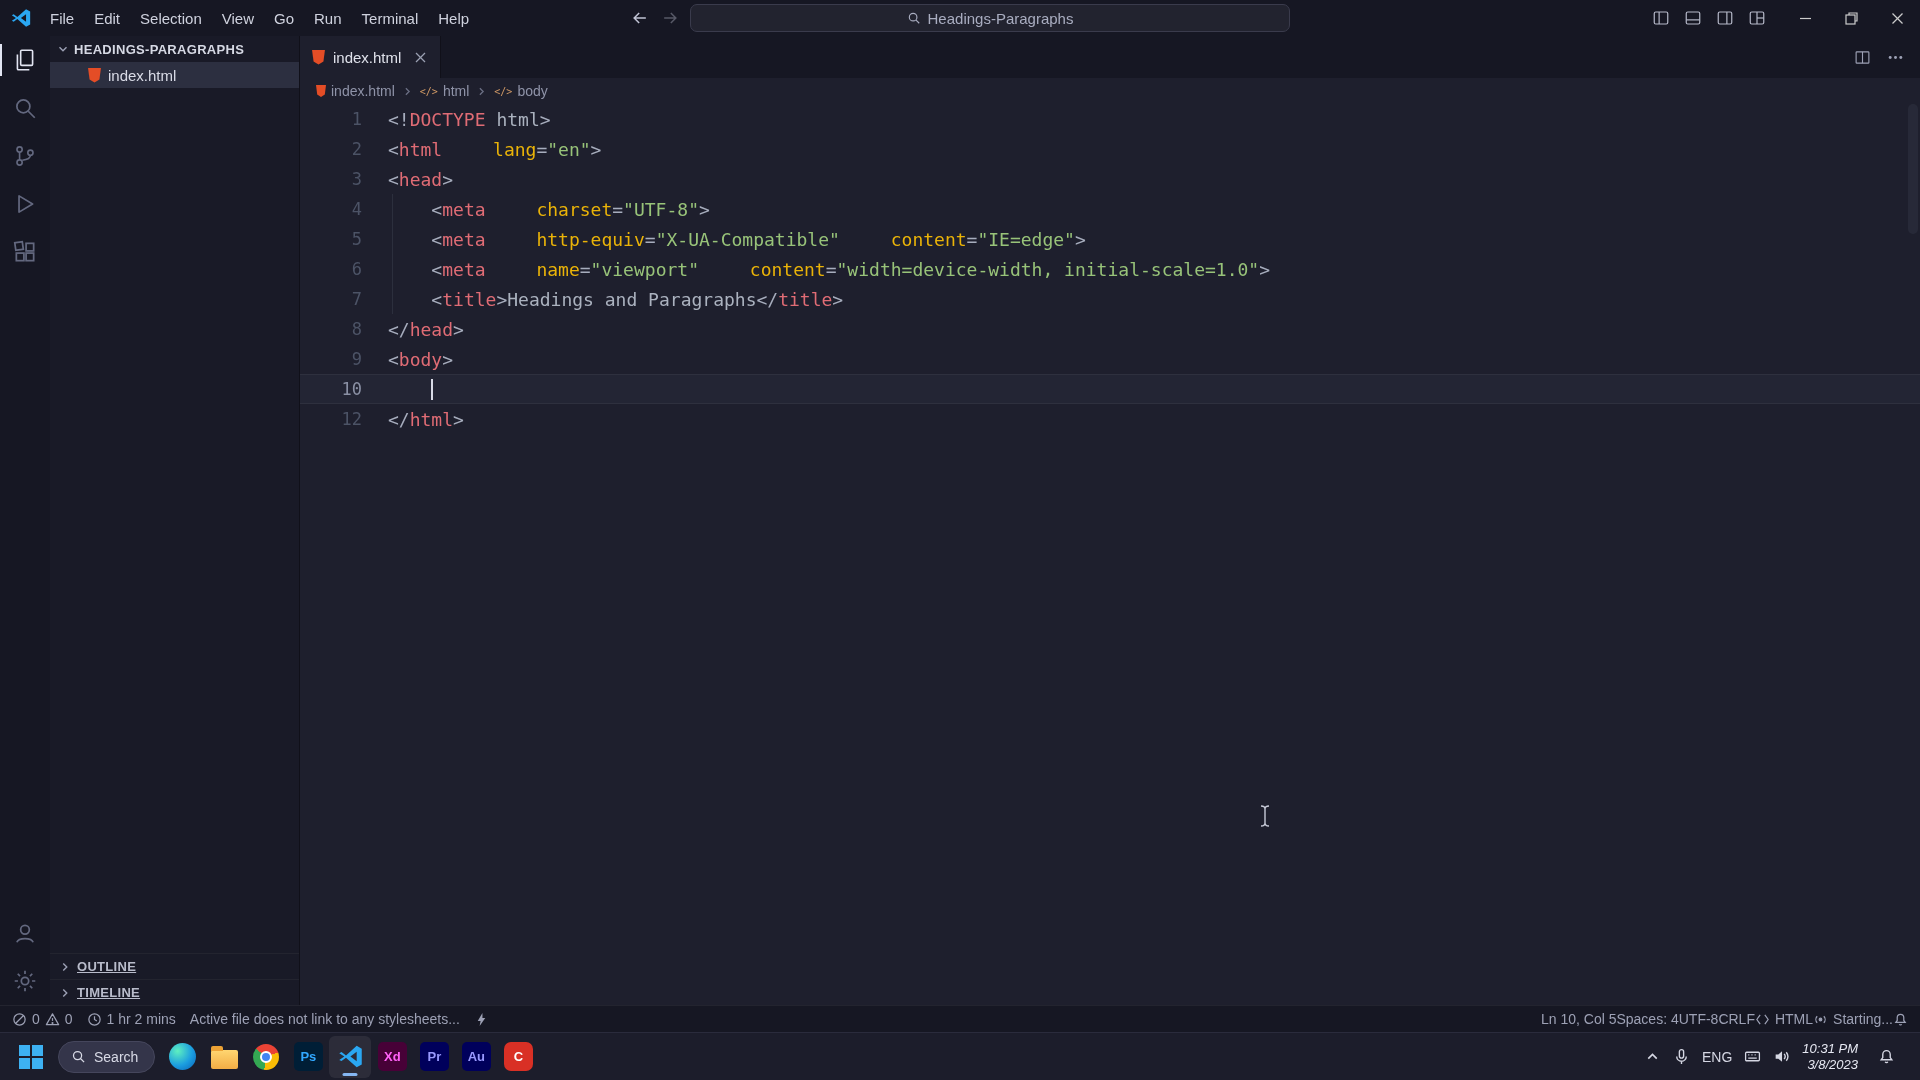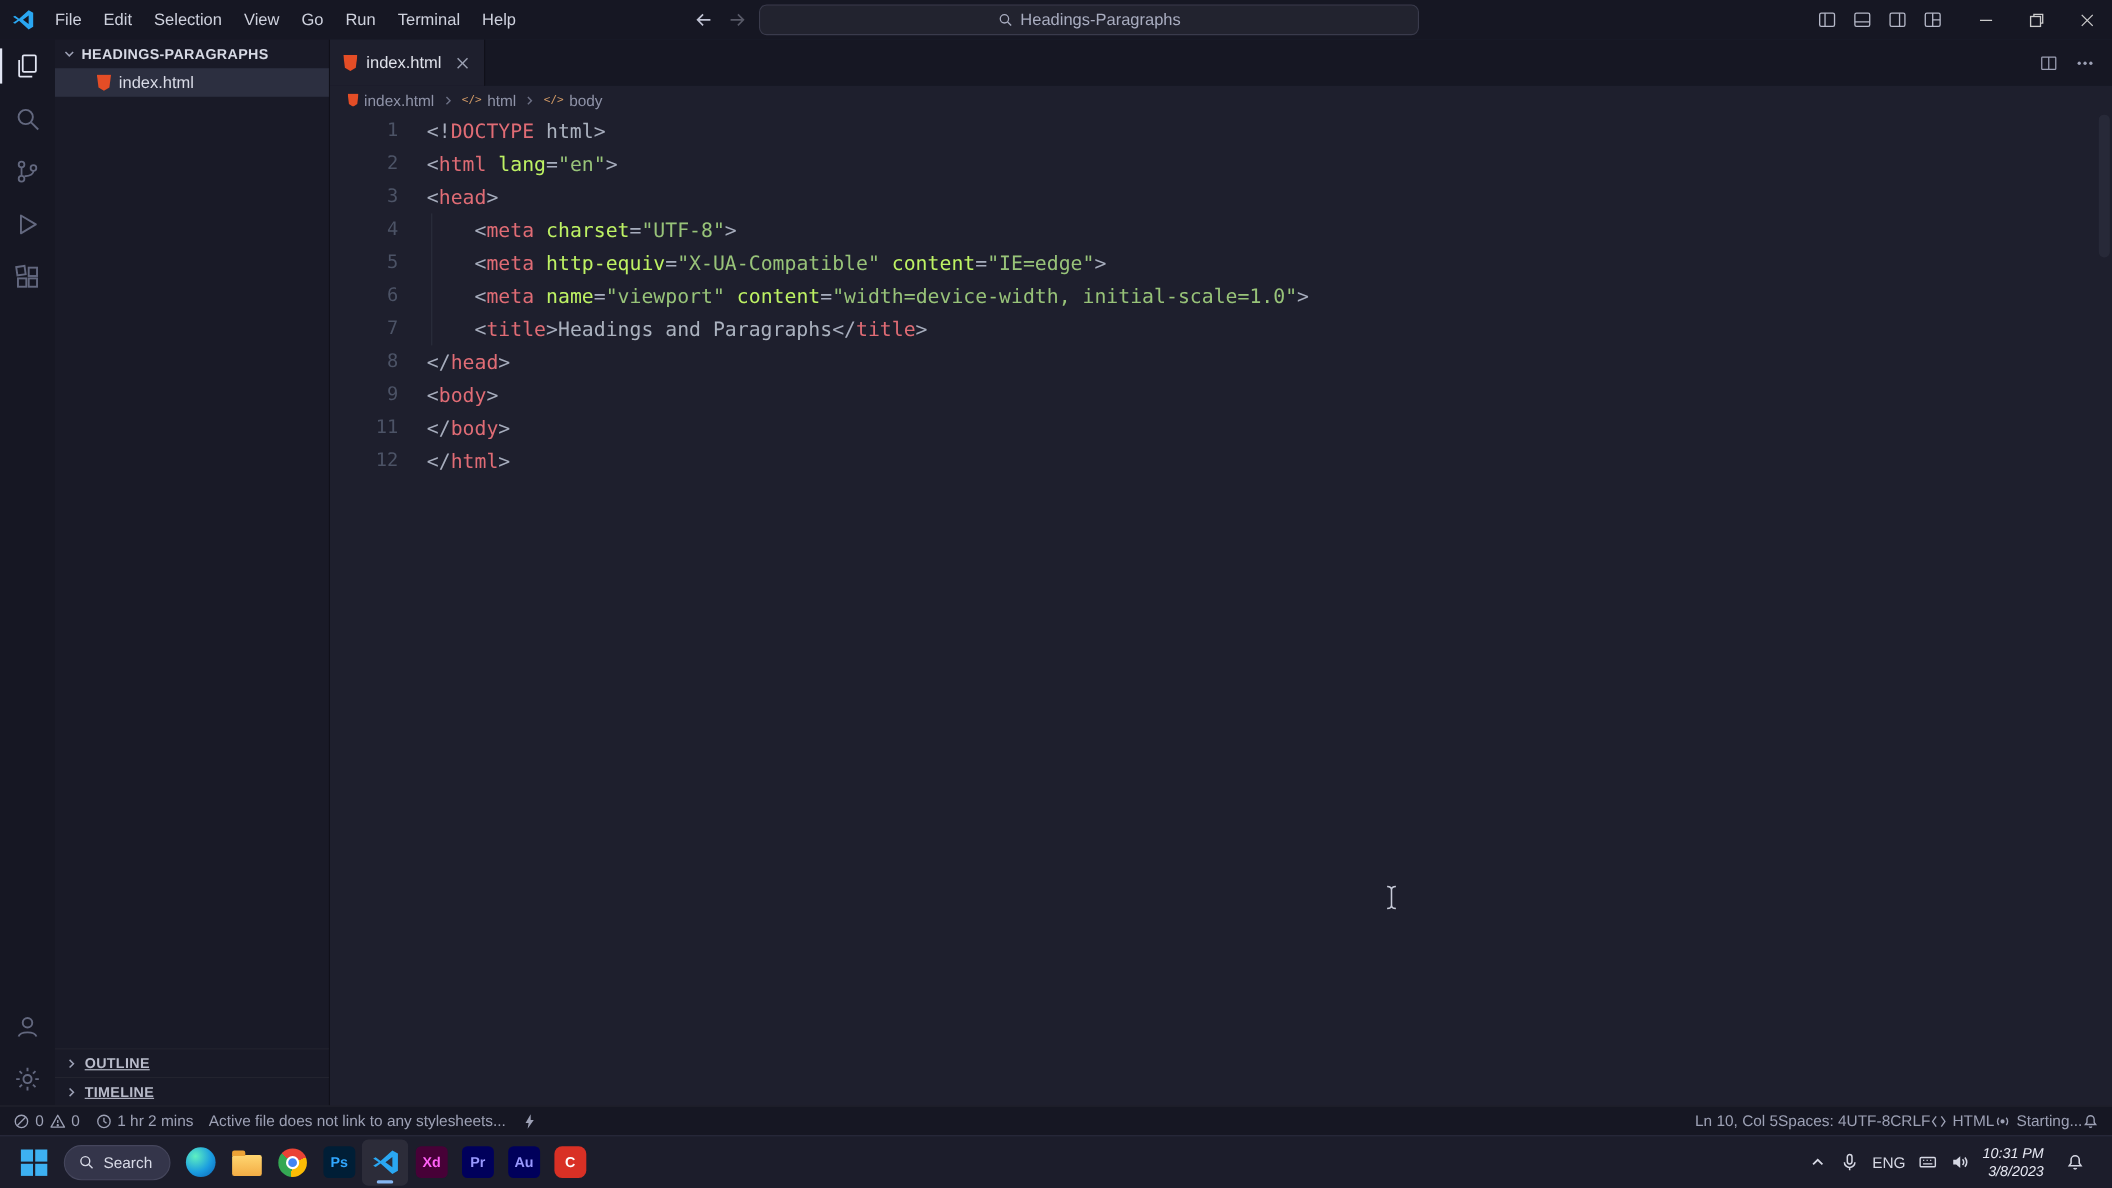--- a/index.html
+++ b/index.html
@@ -57,21 +57,21 @@
   .crumb-sep { width:13px; height:13px; color:#6b6f84; }
   .sym-icon { font-family:"DejaVu Sans Mono",monospace; font-size:10px; color:#d19a66; }
   .html-icon.small { width:10px; height:12px; }
 
   .code-area { flex:1; position:relative; font-family:"DejaVu Sans Mono",monospace; font-size:18px; overflow:hidden; }
   .code-line { height:30px; display:flex; align-items:center; white-space:pre; }
   .code-line .ln { width:64px; flex:0 0 auto; text-align:right; padding-right:2px; color:#4c5366; font-size:17px; }
   .code-text { padding-left:24px; }
   .code-line.active { background:rgba(120,130,160,0.07); box-shadow:inset 0 1px 0 rgba(255,255,255,.05), inset 0 -1px 0 rgba(255,255,255,.05); }
   .code-line.active .ln { color:#8a90a4; }
-  .tk-tg { color:#e06c75; } .tk-at { color:#bef264; } .tk-st { color:#98c379; }
+  .tk-tg { color:#e06c75; } .tk-at { color:#eab308;margin-left:40px; } .tk-st { color:#98c379; }
   .tk-pl { color:#abb2bf; } .tk-pu { color:#a7adbd; }
   .caret { display:inline-block; width:2px; height:21px; background:#d7dae6; vertical-align:text-bottom; }
   .indent-guide { position:absolute; left:92px; top:90px; height:120px; width:1px; background:#2c2f3d; }
   .scroll-thumb { position:absolute; right:2px; top:0; width:10px; height:130px; background:rgba(130,135,160,0.10); border-radius:5px; }
   .mouse-ibeam { position:absolute; left:958px; top:700px; color:#c7cad8; }
 
   
   .statusbar { height:27px; background:#161723; border-top:1px solid #23242f; display:flex; align-items:center; font-size:14px; color:#9da1b5; padding:0 12px; flex:0 0 auto; }
   .sb-item { display:flex; align-items:center; gap:5px; margin-right:14px; }
   .sb-item svg { width:15px; height:15px; }
@@ -301,21 +301,21 @@
         <div>
             <div class="code-line"><span class="ln">1</span><span class="code-text"><span class="tk-pu">&lt;!</span><span class="tk-tg">DOCTYPE</span><span class="tk-pl"> html</span><span class="tk-pu">&gt;</span></span></div>
             <div class="code-line"><span class="ln">2</span><span class="code-text"><span class="tk-pu">&lt;</span><span class="tk-tg">html</span><span class="tk-pl"> </span><span class="tk-at">lang</span><span class="tk-pu">=</span><span class="tk-st">"en"</span><span class="tk-pu">&gt;</span></span></div>
             <div class="code-line"><span class="ln">3</span><span class="code-text"><span class="tk-pu">&lt;</span><span class="tk-tg">head</span><span class="tk-pu">&gt;</span></span></div>
             <div class="code-line"><span class="ln">4</span><span class="code-text"><span class="tk-pl">    </span><span class="tk-pu">&lt;</span><span class="tk-tg">meta</span><span class="tk-pl"> </span><span class="tk-at">charset</span><span class="tk-pu">=</span><span class="tk-st">"UTF-8"</span><span class="tk-pu">&gt;</span></span></div>
             <div class="code-line"><span class="ln">5</span><span class="code-text"><span class="tk-pl">    </span><span class="tk-pu">&lt;</span><span class="tk-tg">meta</span><span class="tk-pl"> </span><span class="tk-at">http-equiv</span><span class="tk-pu">=</span><span class="tk-st">"X-UA-Compatible"</span><span class="tk-pl"> </span><span class="tk-at">content</span><span class="tk-pu">=</span><span class="tk-st">"IE=edge"</span><span class="tk-pu">&gt;</span></span></div>
             <div class="code-line"><span class="ln">6</span><span class="code-text"><span class="tk-pl">    </span><span class="tk-pu">&lt;</span><span class="tk-tg">meta</span><span class="tk-pl"> </span><span class="tk-at">name</span><span class="tk-pu">=</span><span class="tk-st">"viewport"</span><span class="tk-pl"> </span><span class="tk-at">content</span><span class="tk-pu">=</span><span class="tk-st">"width=device-width, initial-scale=1.0"</span><span class="tk-pu">&gt;</span></span></div>
             <div class="code-line"><span class="ln">7</span><span class="code-text"><span class="tk-pl">    </span><span class="tk-pu">&lt;</span><span class="tk-tg">title</span><span class="tk-pu">&gt;</span><span class="tk-pl">Headings and Paragraphs</span><span class="tk-pu">&lt;/</span><span class="tk-tg">title</span><span class="tk-pu">&gt;</span></span></div>
             <div class="code-line"><span class="ln">8</span><span class="code-text"><span class="tk-pu">&lt;/</span><span class="tk-tg">head</span><span class="tk-pu">&gt;</span></span></div>
             <div class="code-line"><span class="ln">9</span><span class="code-text"><span class="tk-pu">&lt;</span><span class="tk-tg">body</span><span class="tk-pu">&gt;</span></span></div>
-            <div class="code-line"><span class="ln">11</span><span class="code-text"><span class="tk-pu">&lt;/</span><span class="tk-tg">body</span><span class="tk-pu">&gt;</span></span></div>
+            <div class="code-line active"><span class="ln">10</span><span class="code-text"><span class="tk-pl">    </span><span class="caret"></span></span></div>
             <div class="code-line"><span class="ln">12</span><span class="code-text"><span class="tk-pu">&lt;/</span><span class="tk-tg">html</span><span class="tk-pu">&gt;</span></span></div>
           </div>
         <div class="indent-guide"></div>
         <div class="scroll-thumb"></div>
         <svg class="mouse-ibeam" width="14" height="24" viewBox="0 0 14 24" stroke="currentColor" stroke-width="1.4" fill="none">
             <path d="M3 2c2 0 4 .6 4 3v14c0 2.4-2 3-4 3M11 2c-2 0-4 .6-4 3v14c0 2.4 2 3 4 3"></path>
           </svg>
       </div>
     </div>
   </div>

